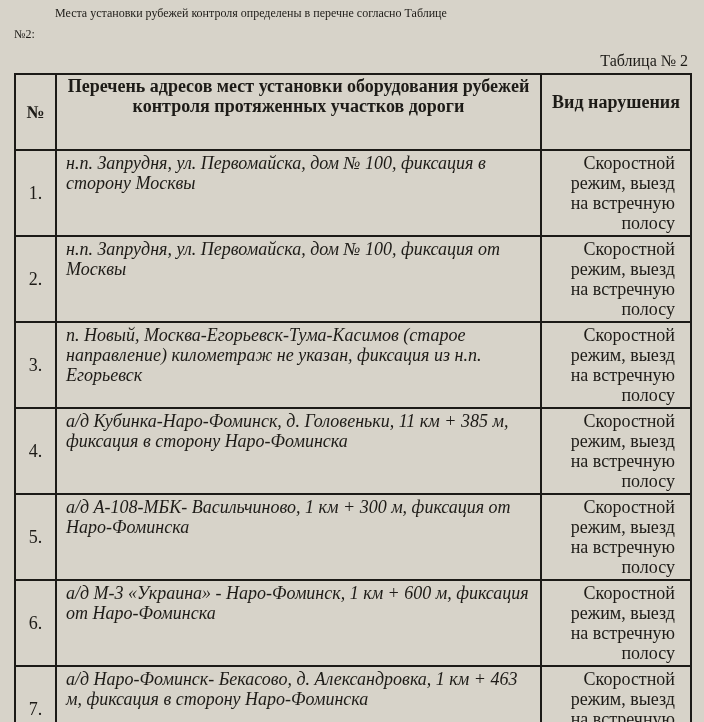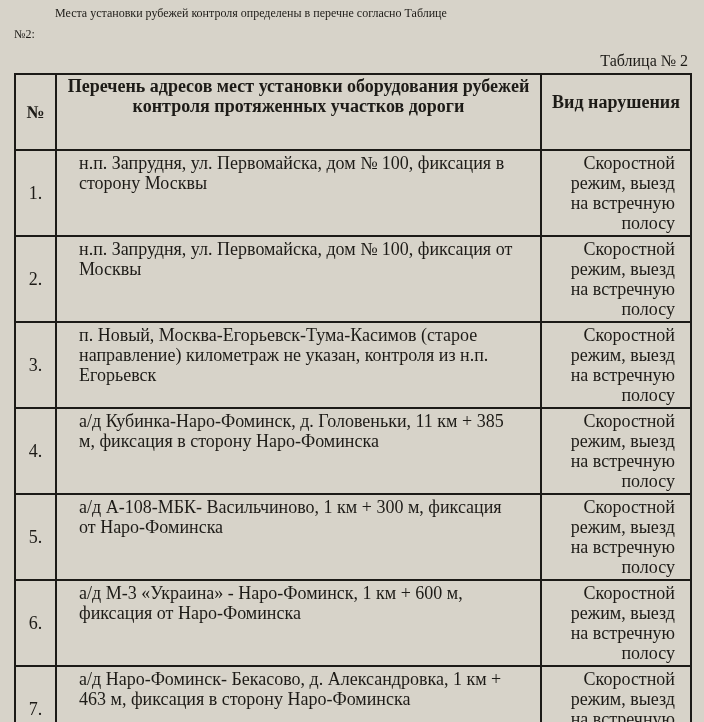--- a/index.html
+++ b/index.html
@@ -59,21 +59,22 @@
   }
   tbody tr { height: 85px; }
   td.num {
     text-align: center;
     vertical-align: middle;
     padding: 1px;
   }
   td.addr {
     text-align: left;
     vertical-align: top;
-    padding: 2px 22px;
+    padding: 2px 9px;
+    font-style: italic;
   }
   td.viol {
     text-align: right;
     vertical-align: top;
     padding: 2px 15px;
   }
 </style>
 </head>
 <body>
 
@@ -103,21 +104,21 @@
         <td class="addr">н.п. Запрудня, ул. Первомайска, дом № 100, фиксация в сторону Москвы</td>
         <td class="viol">Скоростной режим, выезд на встречную полосу</td>
       </tr>
       <tr>
         <td class="num">2.</td>
         <td class="addr">н.п. Запрудня, ул. Первомайска, дом № 100, фиксация от Москвы</td>
         <td class="viol">Скоростной режим, выезд на встречную полосу</td>
       </tr>
       <tr>
         <td class="num">3.</td>
-        <td class="addr">п. Новый, Москва-Егорьевск-Тума-Касимов (старое направление) километраж не указан, контроля из н.п. Егорьевск</td>
+        <td class="addr">п. Новый, Москва-Егорьевск-Тума-Касимов (старое направление) километраж не указан, фиксация из н.п. Егорьевск</td>
         <td class="viol">Скоростной режим, выезд на встречную полосу</td>
       </tr>
       <tr>
         <td class="num">4.</td>
         <td class="addr">а/д Кубинка-Наро-Фоминск, д. Головеньки, 11 км + 385 м, фиксация в сторону Наро-Фоминска</td>
         <td class="viol">Скоростной режим, выезд на встречную полосу</td>
       </tr>
       <tr>
         <td class="num">5.</td>
         <td class="addr">а/д А-108-МБК- Васильчиново, 1 км + 300 м, фиксация от Наро-Фоминска</td>

